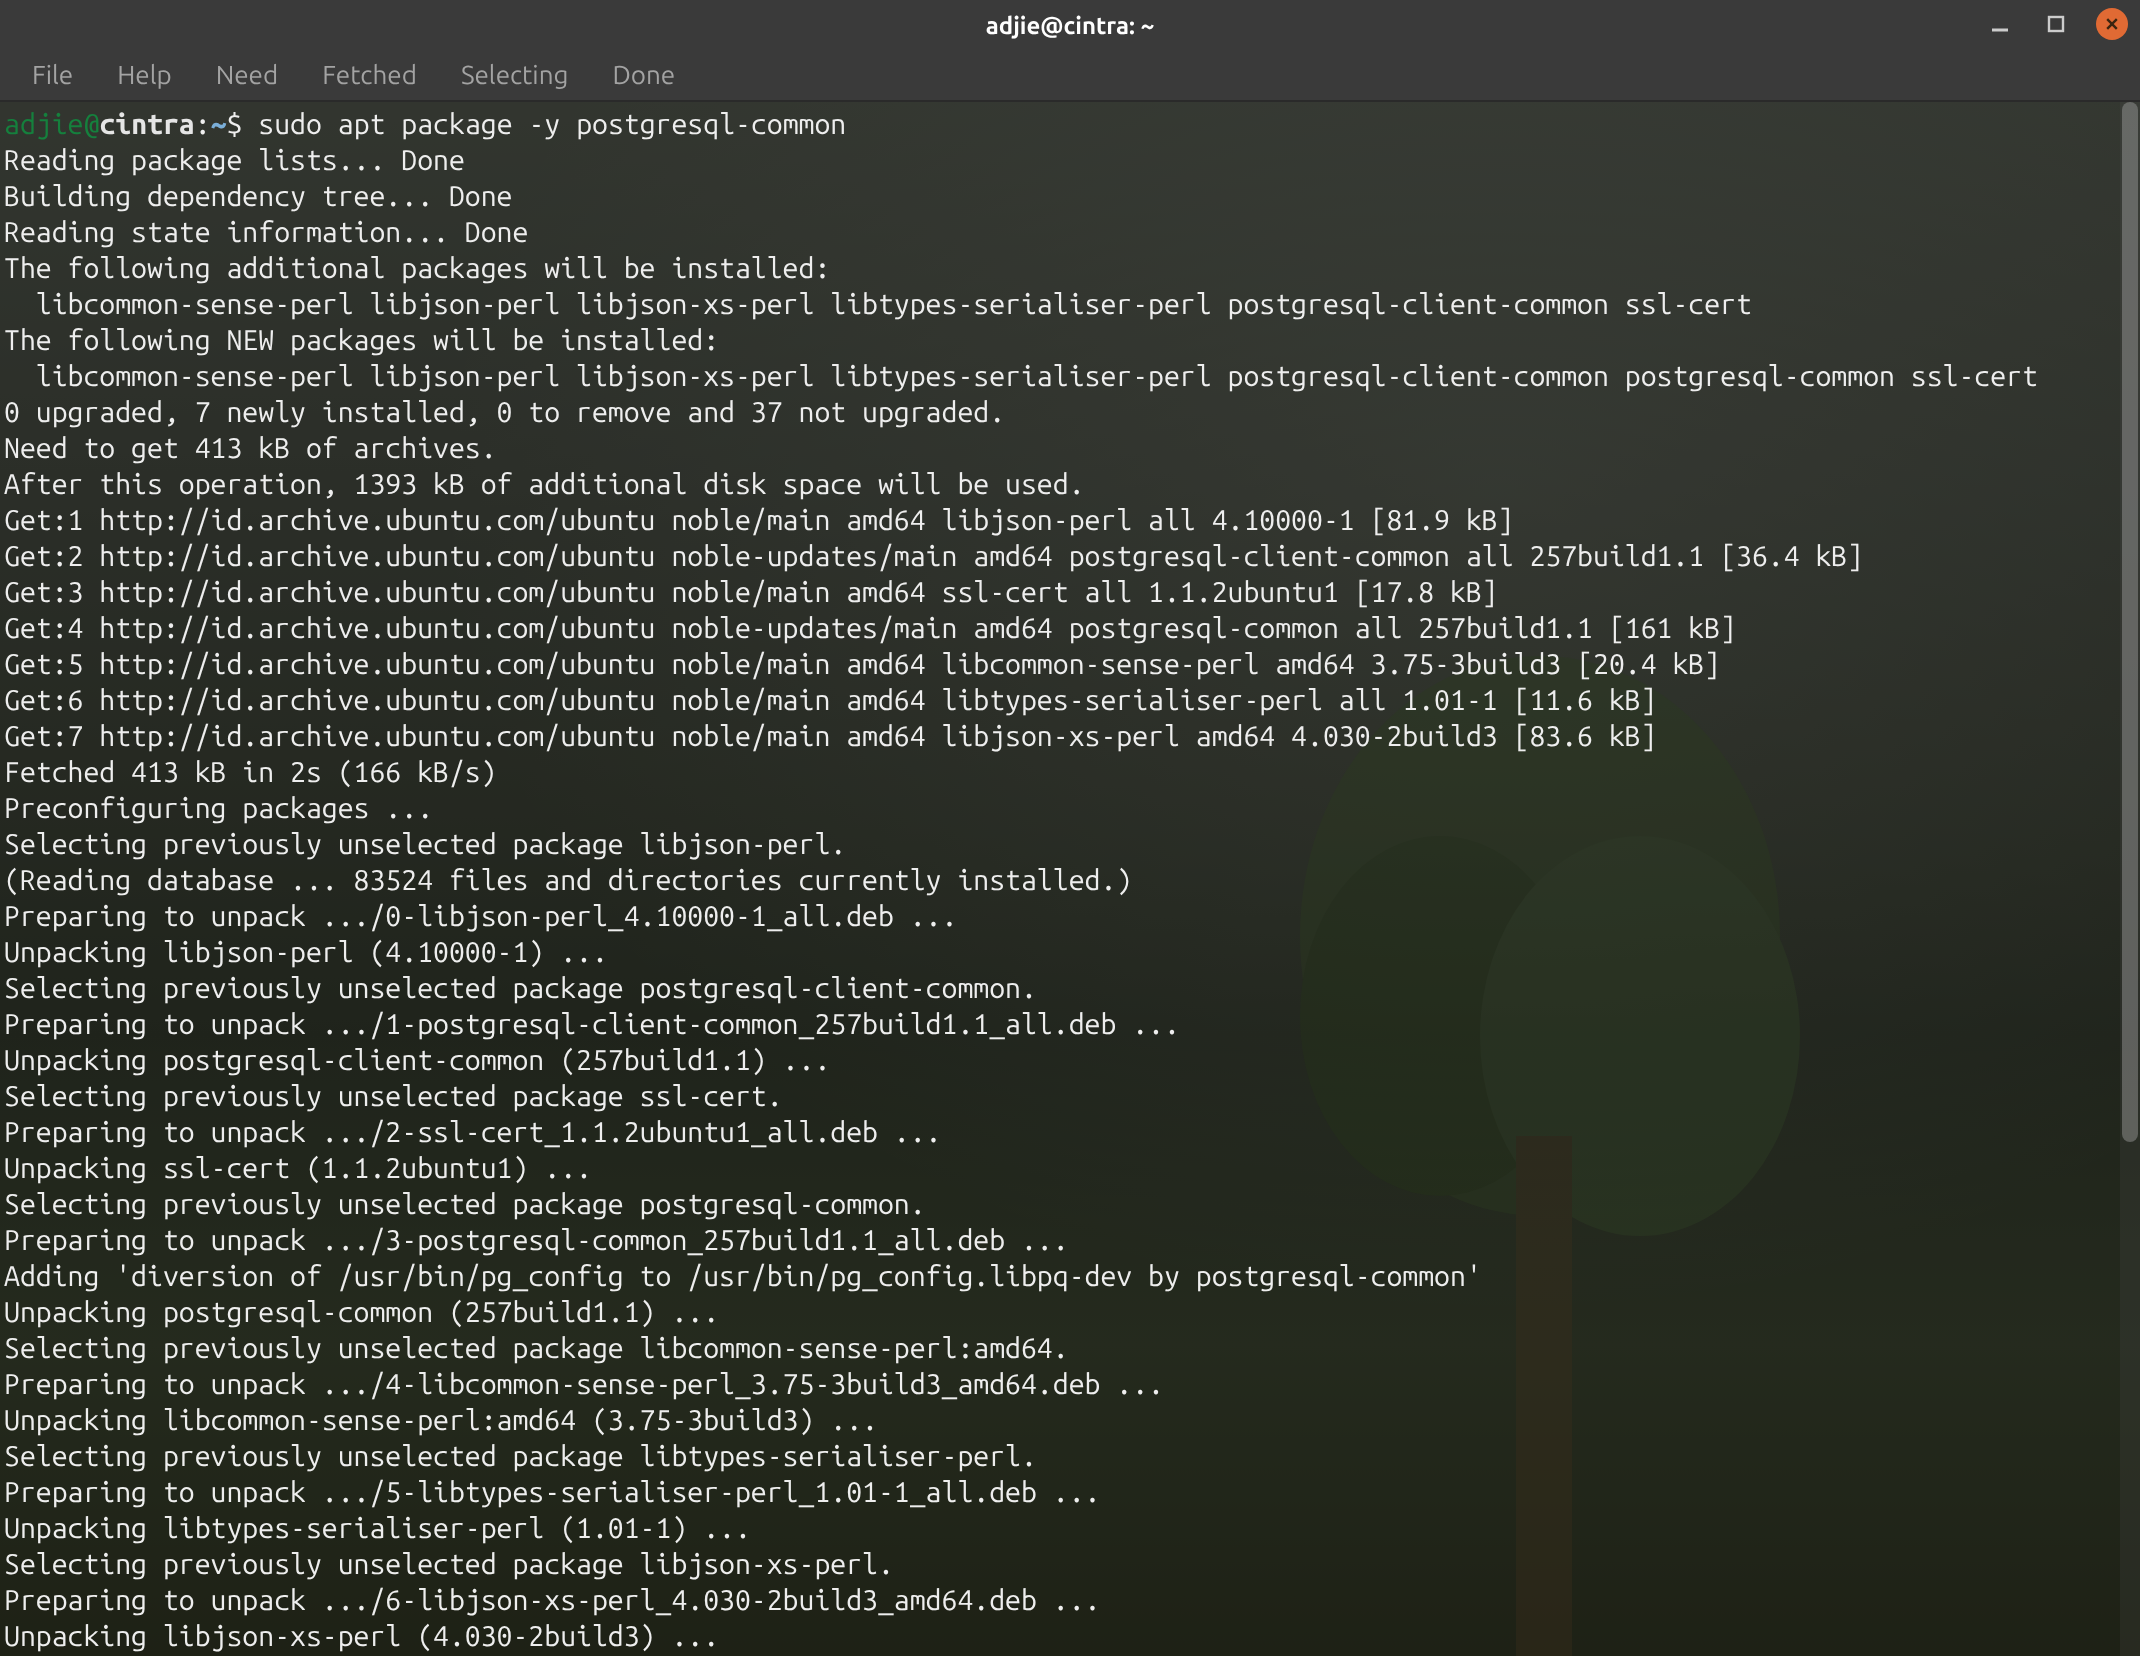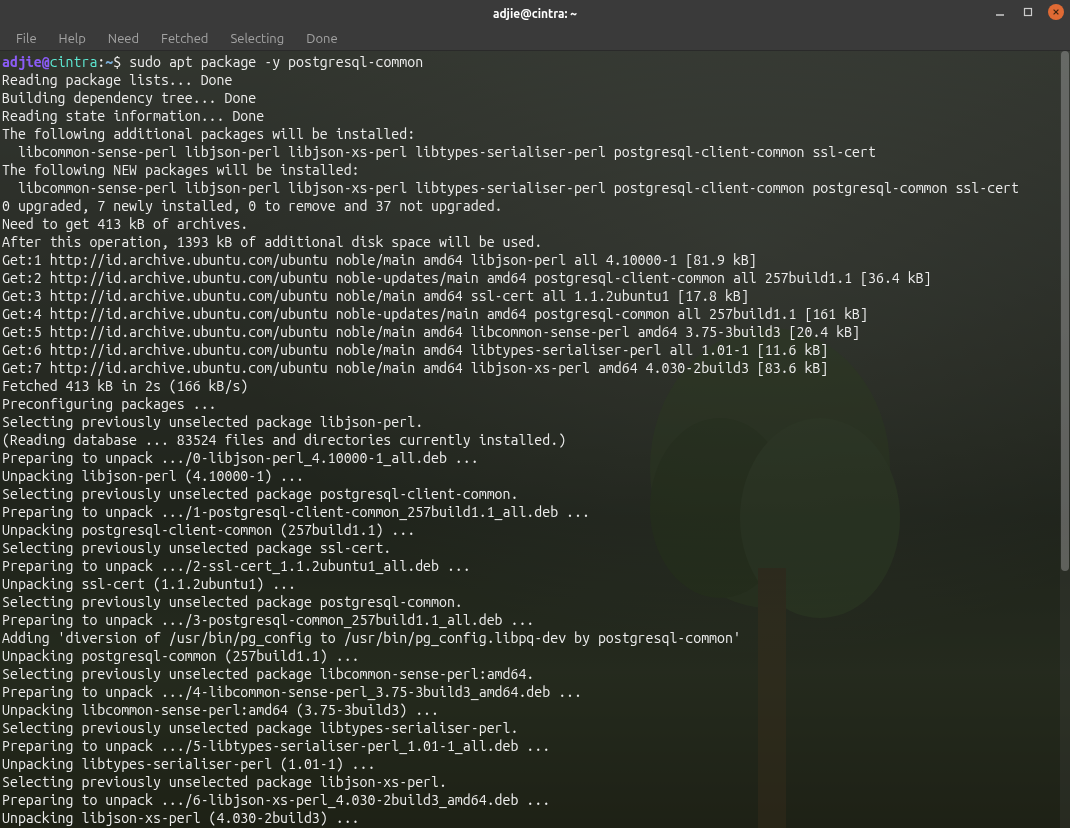--- a/index.html
+++ b/index.html
@@ -88,22 +88,22 @@
   }
   .terminal-content {
     position: relative;
     padding: 2px 2px;
     font-family: "Ubuntu Mono", "Liberation Mono", "DejaVu Sans Mono", monospace;
     font-size: 14.2px;
     line-height: 18px;
     color: #eeeeee;
     white-space: pre;
   }
-  .prompt-user { color: #8b5cf6; font-weight: bold; }
-  .prompt-host { color: #5eead4; font-weight: normal; }
+  .prompt-user { color: #15803d; font-weight: normal; }
+  .prompt-host { color: #e5e5e5; font-weight: bold; }
   .prompt-colon { color: #eeeeee; }
   .prompt-path { color: #7aaed8; font-weight: bold; }
   .prompt-dollar { color: #eeeeee; }
   .scrollbar {
     position: absolute;
     right: 0;
     top: 0;
     width: 10px;
     height: 100%;
     background: rgba(80,80,80,0.2);

